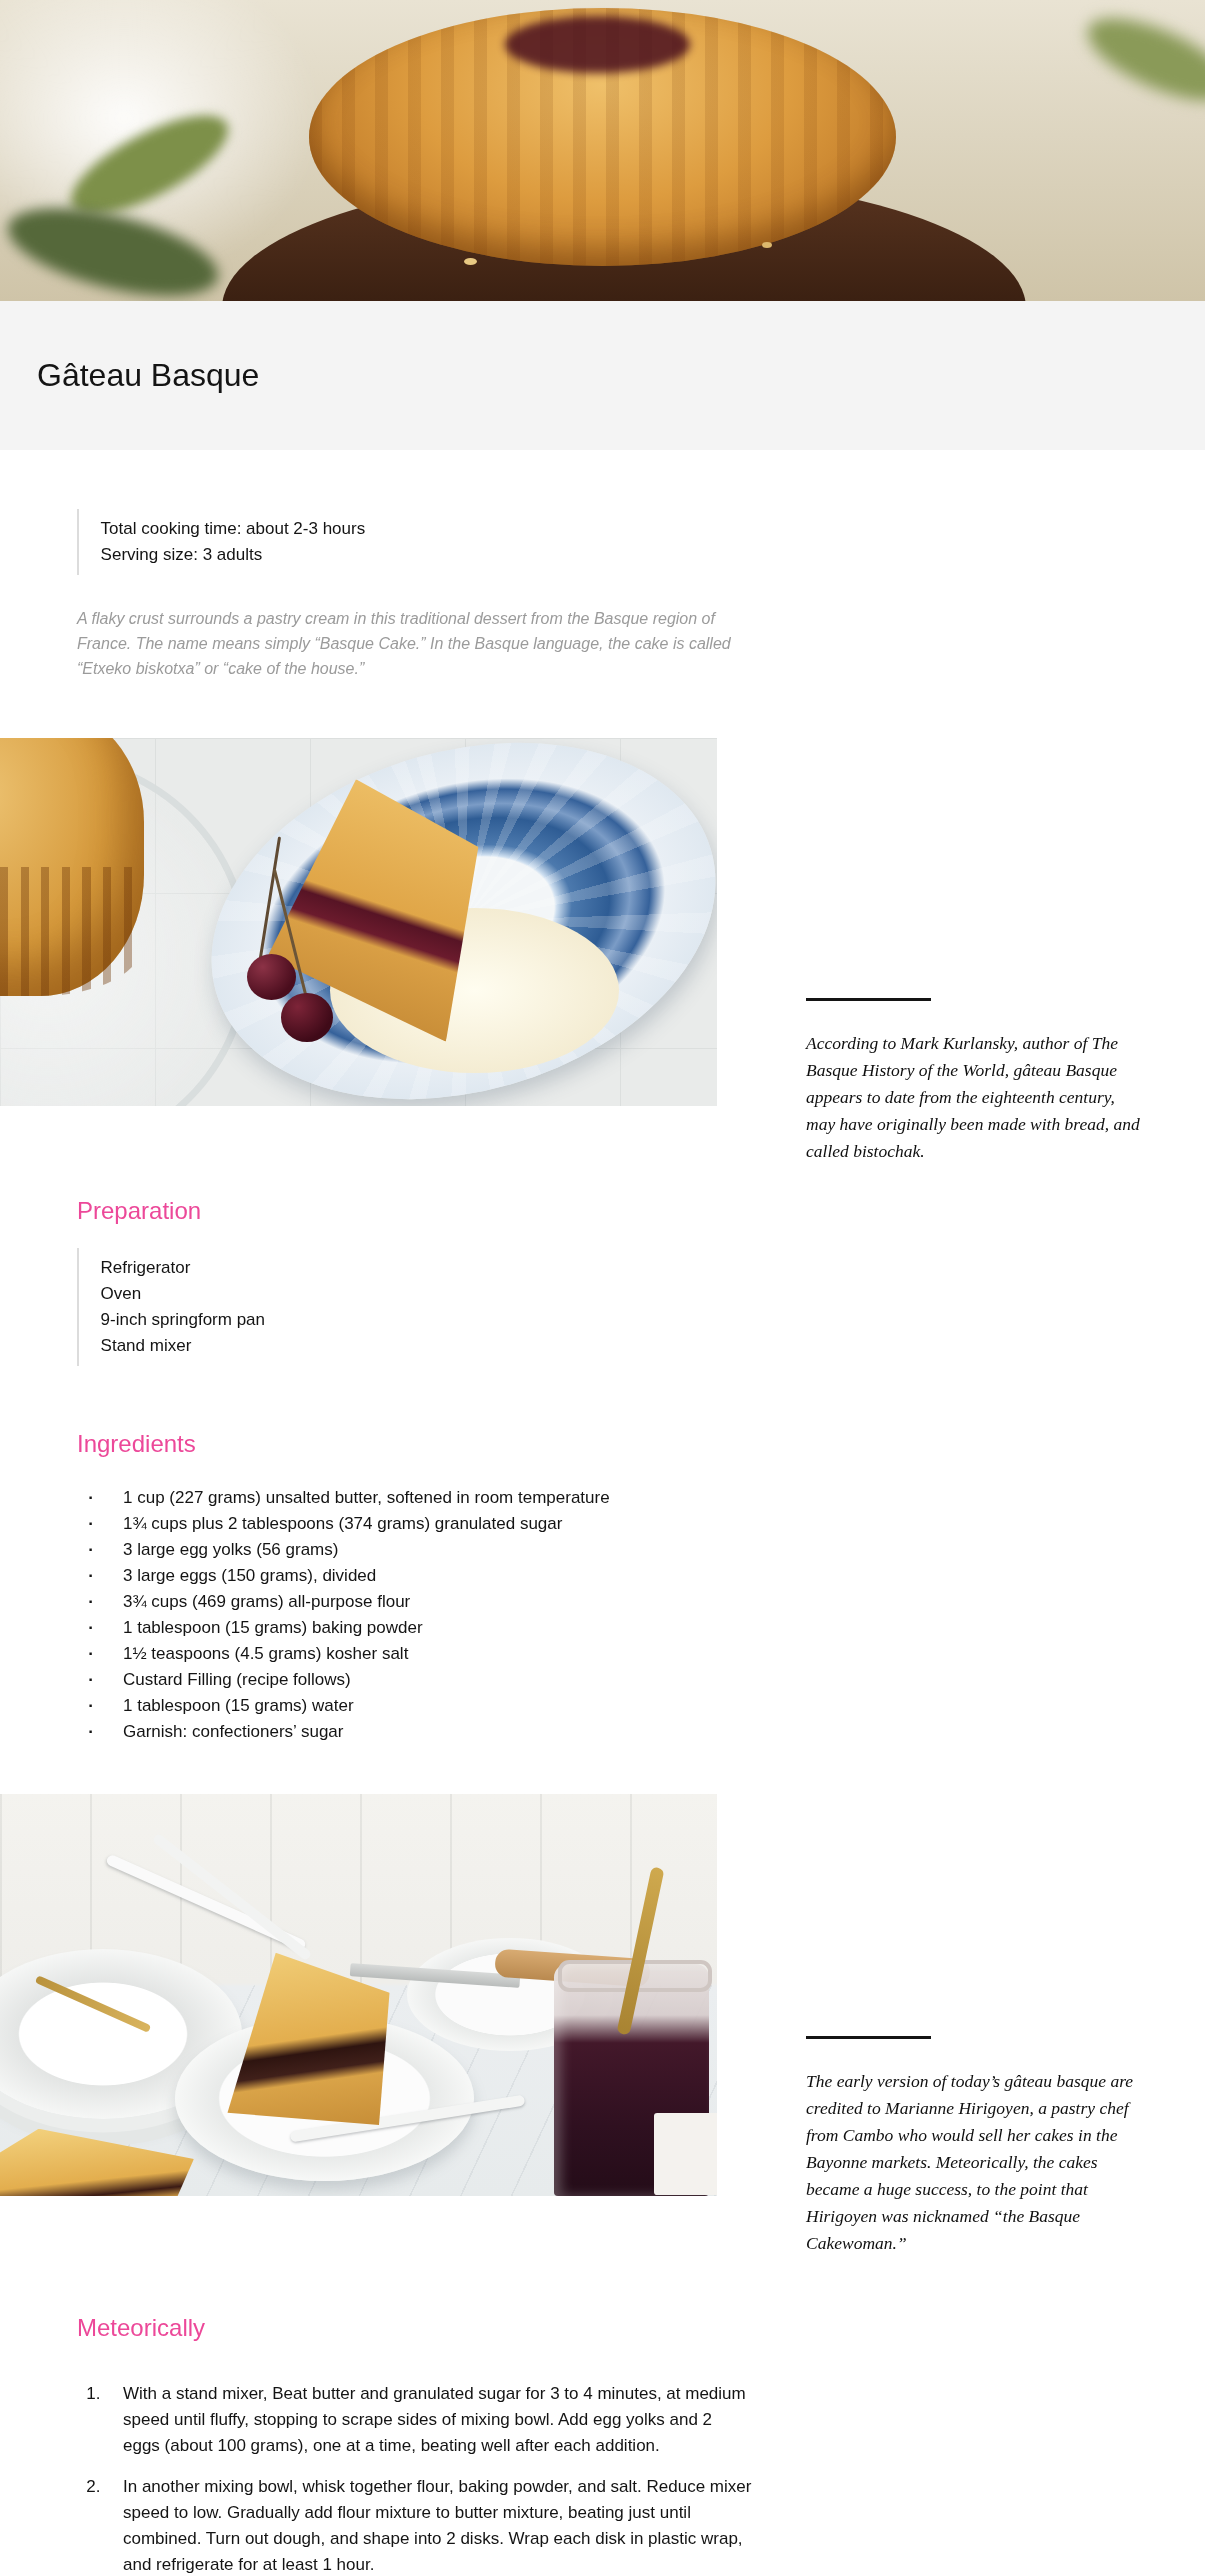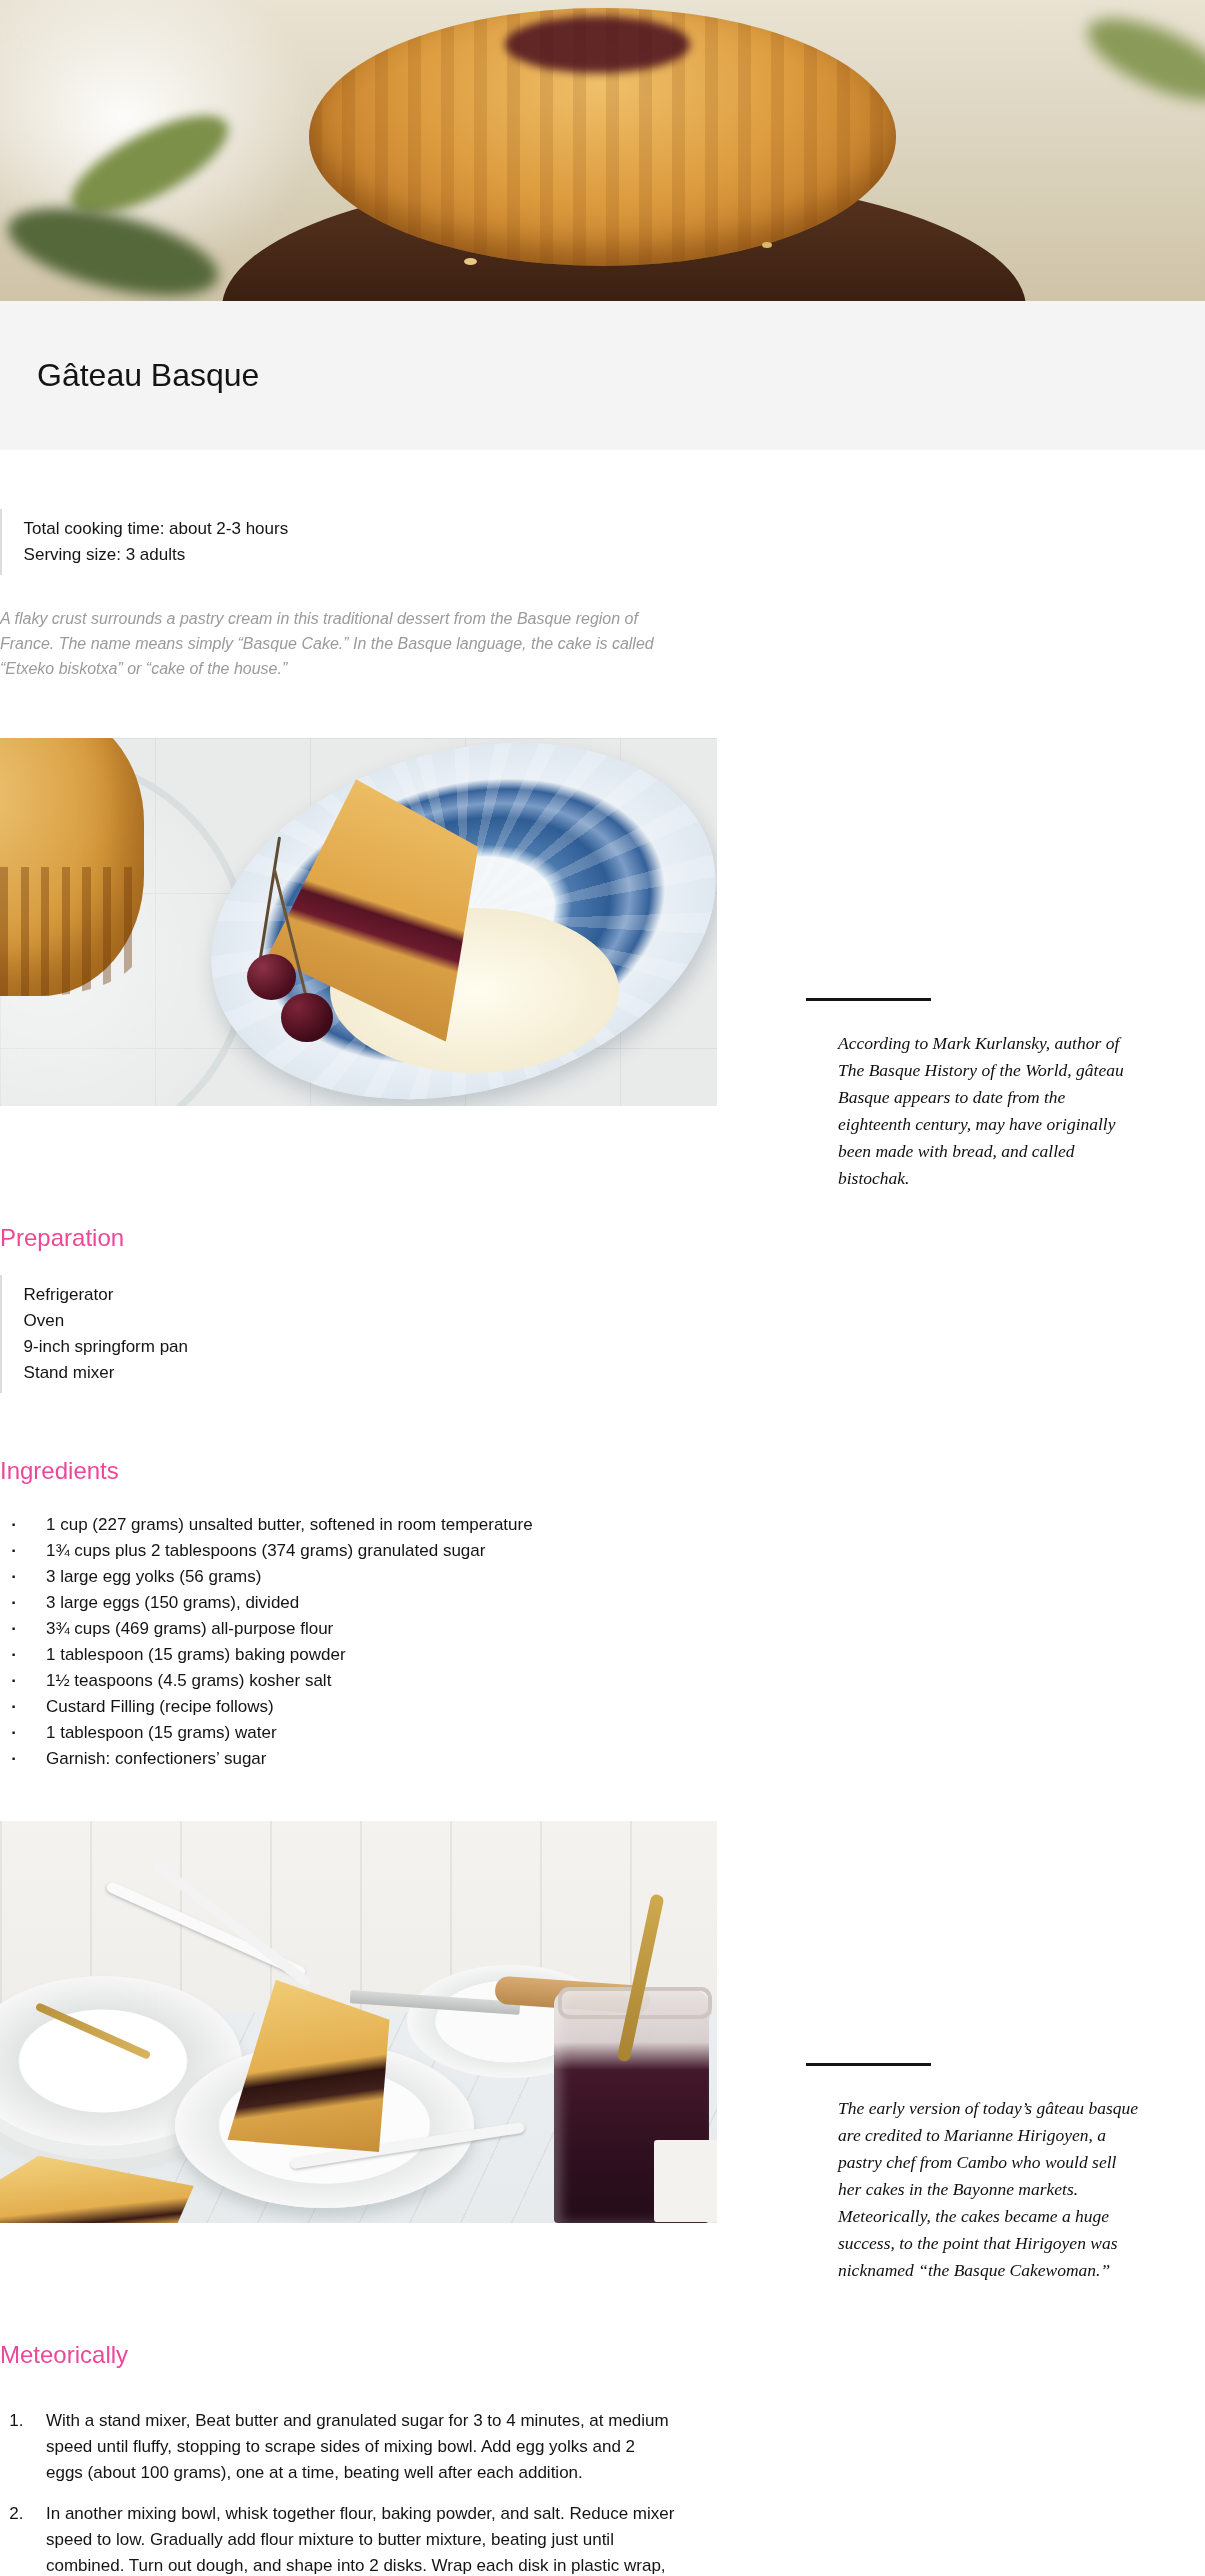--- a/index.html
+++ b/index.html
@@ -51,30 +51,30 @@
   .jam-jar{left:554px;top:170px;width:155px;height:232px;border-radius:13.4px 13.4px 4.1px 4.1px;background:linear-gradient(180deg,rgba(230,224,222,.95) 0%,rgba(214,203,203,.9) 22%,#43182a 34%,#2f1020 70%,#240c18 100%);box-shadow:inset 7.2px 0 11.3px rgba(255,255,255,.25);}
   .jam-rim{left:558px;top:166px;width:146px;height:24px;border-radius:11.3px;border:4.1px solid #cfc6c2;background:rgba(0,0,0,0);}
   .jam-label{left:654px;top:319px;width:63px;height:82px;background:#f4f2ee;border-radius:3.1px 0 0 3.1px;}
   .jam-spoon{left:634px;top:72px;width:13.4px;height:170px;background:linear-gradient(180deg,#cfa94e,#a88332);transform:rotate(12deg);border-radius:6.2px;}
   .front-slice{left:-20.6px;top:330px;width:216px;height:103px;transform:rotate(-6deg);clip-path:polygon(30% 0,100% 45%,85% 100%,0 100%,0 30%);background:linear-gradient(180deg,#f2d07c 0%,#e3ae4e 55%,#3a1a14 70%,#d9a348 80%);}
 
   
   .title-band{height:149px;background:#f4f4f4;display:flex;align-items:center;padding-left:37px;}
   .page-title{font-size:32px;letter-spacing:0;color:#141414;font-weight:400;}
 
-  .content{width:1051px;}
+  .content{margin-left:77px;width:1051px;}
   .info-box{margin-top:59px;border-left:2.6px solid #dcdcdc;padding:7.2px 0 7.2px 21.6px;}
   .info-line{font-size:17px;line-height:27px;color:#141414;}
   .description{margin-top:31px;width:659px;font-size:16px;line-height:25px;font-style:italic;color:#9b9b9b;}
 
   .media-row{display:flex;align-items:flex-start;margin-top:0;}
   .media-row .photo{flex:0 0 auto;}
   .annotation{margin-left:89px;width:334px;}
   .annotation-divider{width:125px;height:2.6px;background:#141414;margin-bottom:29px;}
-  .annotation-text{font-family:cursive;font-style:italic;font-size:17.5px;line-height:27px;color:#0f0f0f;margin-left:32px;}
+  .annotation-text{font-family:cursive;font-style:italic;font-size:17.5px;line-height:27px;color:#0f0f0f;}
 
   .section-heading{font-size:24px;font-weight:400;color:#ec4899;}
   .h-prep{margin-top:32px;}
   .h-ingr{margin-top:64px;}
   .h-instr{margin-top:57px;}
 
   .plain-list{margin:23px 0 0 0;padding:7.2px 0 7.2px 21.6px;border-left:2.6px solid #dcdcdc;list-style:none;}
   .plain-list li{font-size:17px;line-height:26px;color:#141414;}
 
   .bullet-list{margin:27px 0 0 0;padding:0;list-style:none;}

